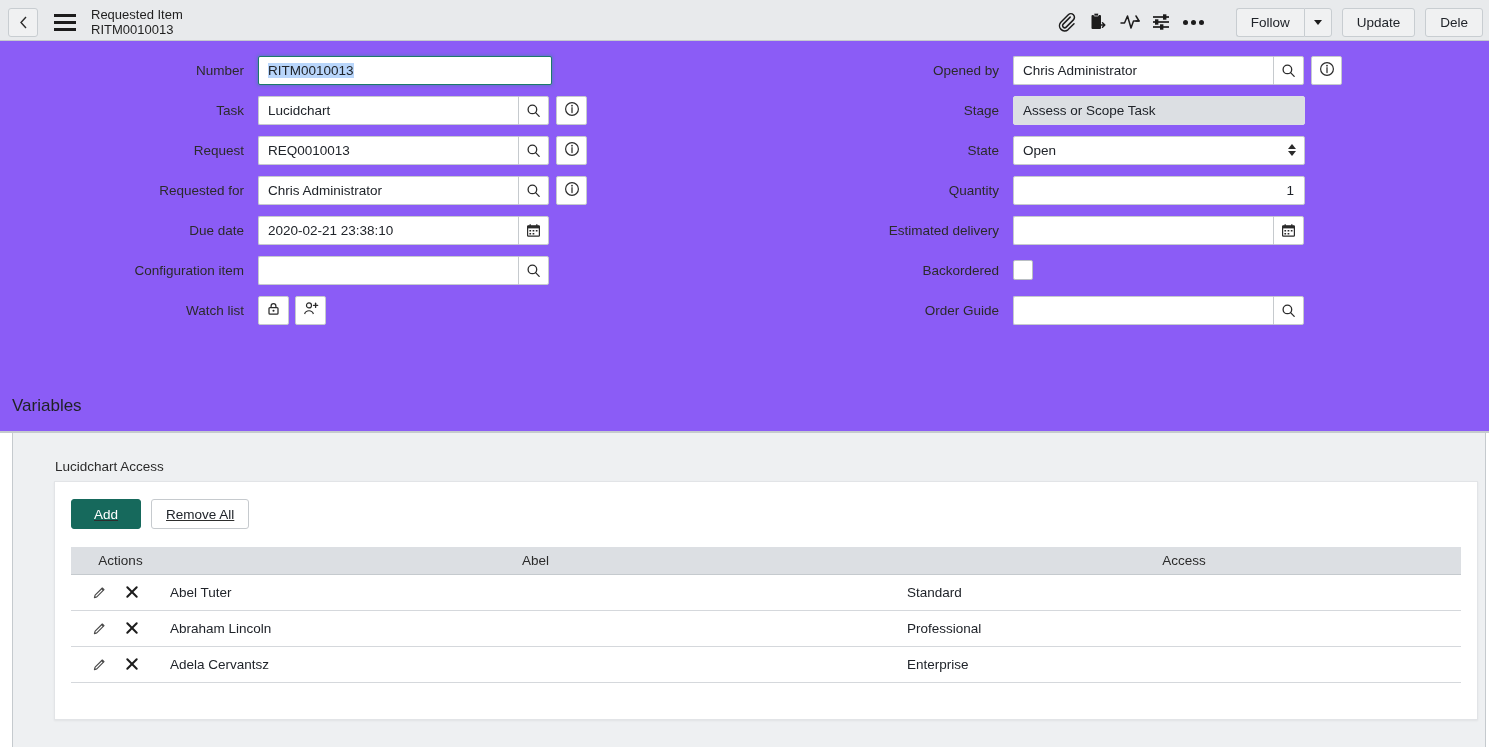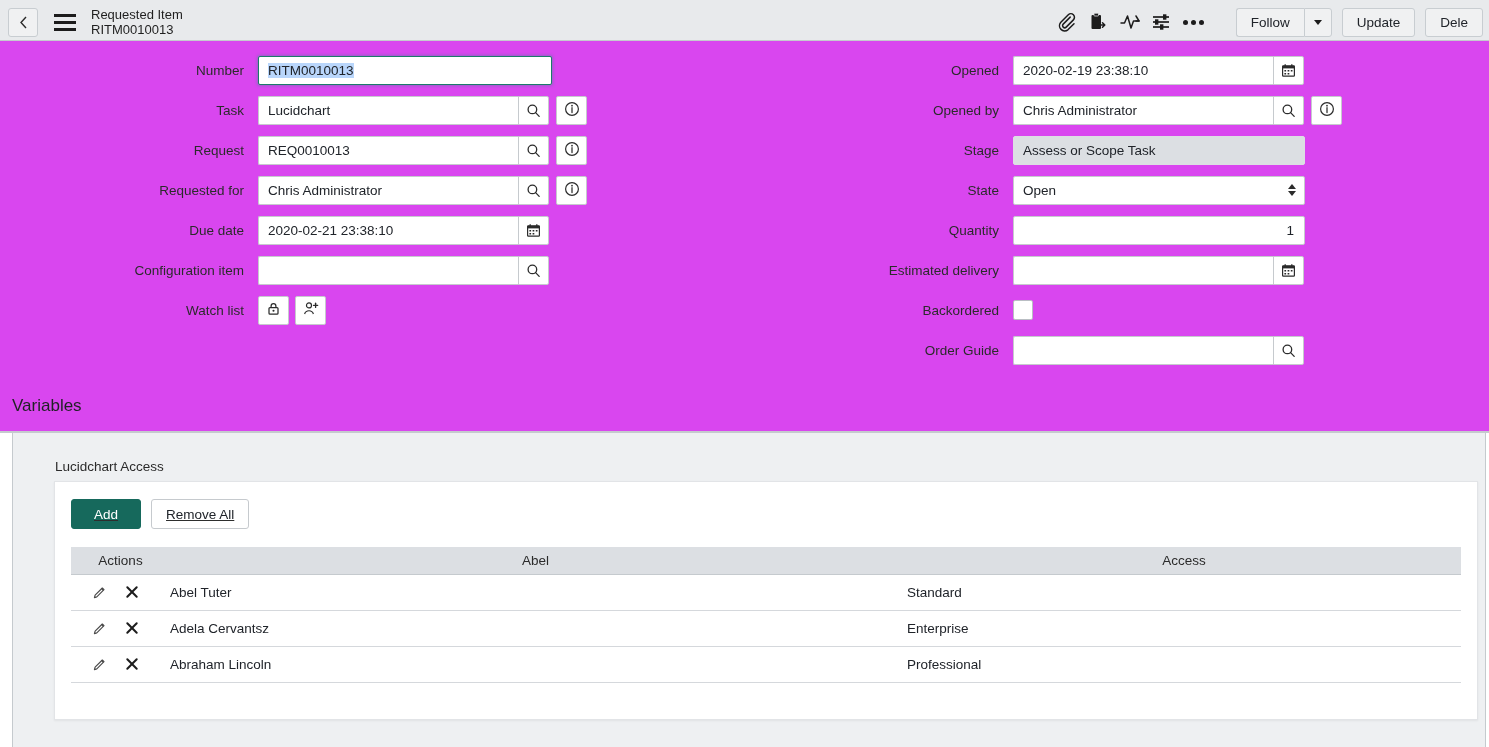--- a/index.html
+++ b/index.html
@@ -82,21 +82,21 @@
     width: 0; height: 0;
     border-left: 4.5px solid transparent;
     border-right: 4.5px solid transparent;
     border-top: 5.5px solid #1c1c1c;
   }
 
   
   .form-area {
     position: relative;
     height: 391px;
-    background: #d946ef;
+    background: #8b5cf6;
     padding-top: 9px;
   }
   .col {
     position: absolute;
     top: 9px;
   }
   .col-left  { left: 0;   width: 745px; }
   .col-right { left: 745px; width: 744px; }
 
   .frow {
@@ -524,41 +524,20 @@
               <line x1="10.5" y1="4.3" x2="14.7" y2="4.3" stroke="#2b2b2b" stroke-width="1.3" stroke-linecap="round"></line>
             </svg>
           </span>
         </button>
       </div>
     </div>
   </div>
 
   <div class="col col-right">
 
-    <div class="frow">
-      <div class="flabel">Opened</div>
-      <div class="fctl">
-        <input class="inp w260 attached" value="2020-02-19 23:38:10" style="">
-        <button class="sqbtn">
-          <span>
-            <svg width="15" height="15" viewBox="0 0 15 15">
-              <rect x="1.6" y="2.8" width="11.8" height="10.4" rx="0.8" fill="none" stroke="#2b2b2b" stroke-width="1.2"></rect>
-              <rect x="1.6" y="2.8" width="11.8" height="2.6" fill="#2b2b2b"></rect>
-              <line x1="4.2" y1="1.3" x2="4.2" y2="3.6" stroke="#2b2b2b" stroke-width="1.3"></line>
-              <line x1="10.8" y1="1.3" x2="10.8" y2="3.6" stroke="#2b2b2b" stroke-width="1.3"></line>
-              <rect x="3.4" y="7" width="1.7" height="1.5" fill="#2b2b2b"></rect>
-              <rect x="6.6" y="7" width="1.7" height="1.5" fill="#2b2b2b"></rect>
-              <rect x="9.8" y="7" width="1.7" height="1.5" fill="#2b2b2b"></rect>
-              <rect x="3.4" y="10" width="1.7" height="1.5" fill="#2b2b2b"></rect>
-              <rect x="6.6" y="10" width="1.7" height="1.5" fill="#2b2b2b"></rect>
-            </svg>
-          </span>
-        </button>
-      </div>
-    </div>
 
     <div class="frow">
       <div class="flabel">Opened by</div>
       <div class="fctl">
         <input class="inp w260 attached" value="Chris Administrator" style="">
         <button class="sqbtn">
           <span>
             <svg width="15" height="15" viewBox="0 0 15 15">
               <circle cx="6.4" cy="6.4" r="4.3" fill="none" stroke="#2b2b2b" stroke-width="1.3"></circle>
               <line x1="9.6" y1="9.6" x2="13.2" y2="13.4" stroke="#2b2b2b" stroke-width="1.3" stroke-linecap="round"></line>
@@ -701,39 +680,39 @@
                 </svg>
               </span>
               <span class="act-ico">
                 <svg width="14" height="14" viewBox="0 0 14 14">
                   <line x1="2.3" y1="2.3" x2="11.7" y2="11.7" stroke="#1c1c1c" stroke-width="2" stroke-linecap="round"></line>
                   <line x1="11.7" y1="2.3" x2="2.3" y2="11.7" stroke="#1c1c1c" stroke-width="2" stroke-linecap="round"></line>
                 </svg>
               </span>
             </div>
           </td>
-          <td>Adela Cervantsz</td>
-          <td>Enterprise</td>
+          <td>Abraham Lincoln</td>
+          <td>Professional</td>
         </tr>
         <tr>
           <td>
             <div class="act-cell">
               <span class="act-ico">
                 <svg width="15" height="15" viewBox="0 0 15 15">
                   <path d="M2.4 12.6 L3.1 10.2 L10.3 3 L12 4.7 L4.8 11.9 Z" fill="none" stroke="#4a4a4a" stroke-width="1.15" stroke-linejoin="round"></path>
                   <line x1="9.6" y1="3.7" x2="11.3" y2="5.4" stroke="#4a4a4a" stroke-width="1.15"></line>
                 </svg>
               </span>
               <span class="act-ico">
                 <svg width="14" height="14" viewBox="0 0 14 14">
                   <line x1="2.3" y1="2.3" x2="11.7" y2="11.7" stroke="#1c1c1c" stroke-width="2" stroke-linecap="round"></line>
                   <line x1="11.7" y1="2.3" x2="2.3" y2="11.7" stroke="#1c1c1c" stroke-width="2" stroke-linecap="round"></line>
                 </svg>
               </span>
             </div>
           </td>
-          <td>Abraham Lincoln</td>
-          <td>Professional</td>
+          <td>Adela Cervantsz</td>
+          <td>Enterprise</td>
         </tr>
       </tbody>
     </table>
   </div>
 </div>
 
 </body></html>

